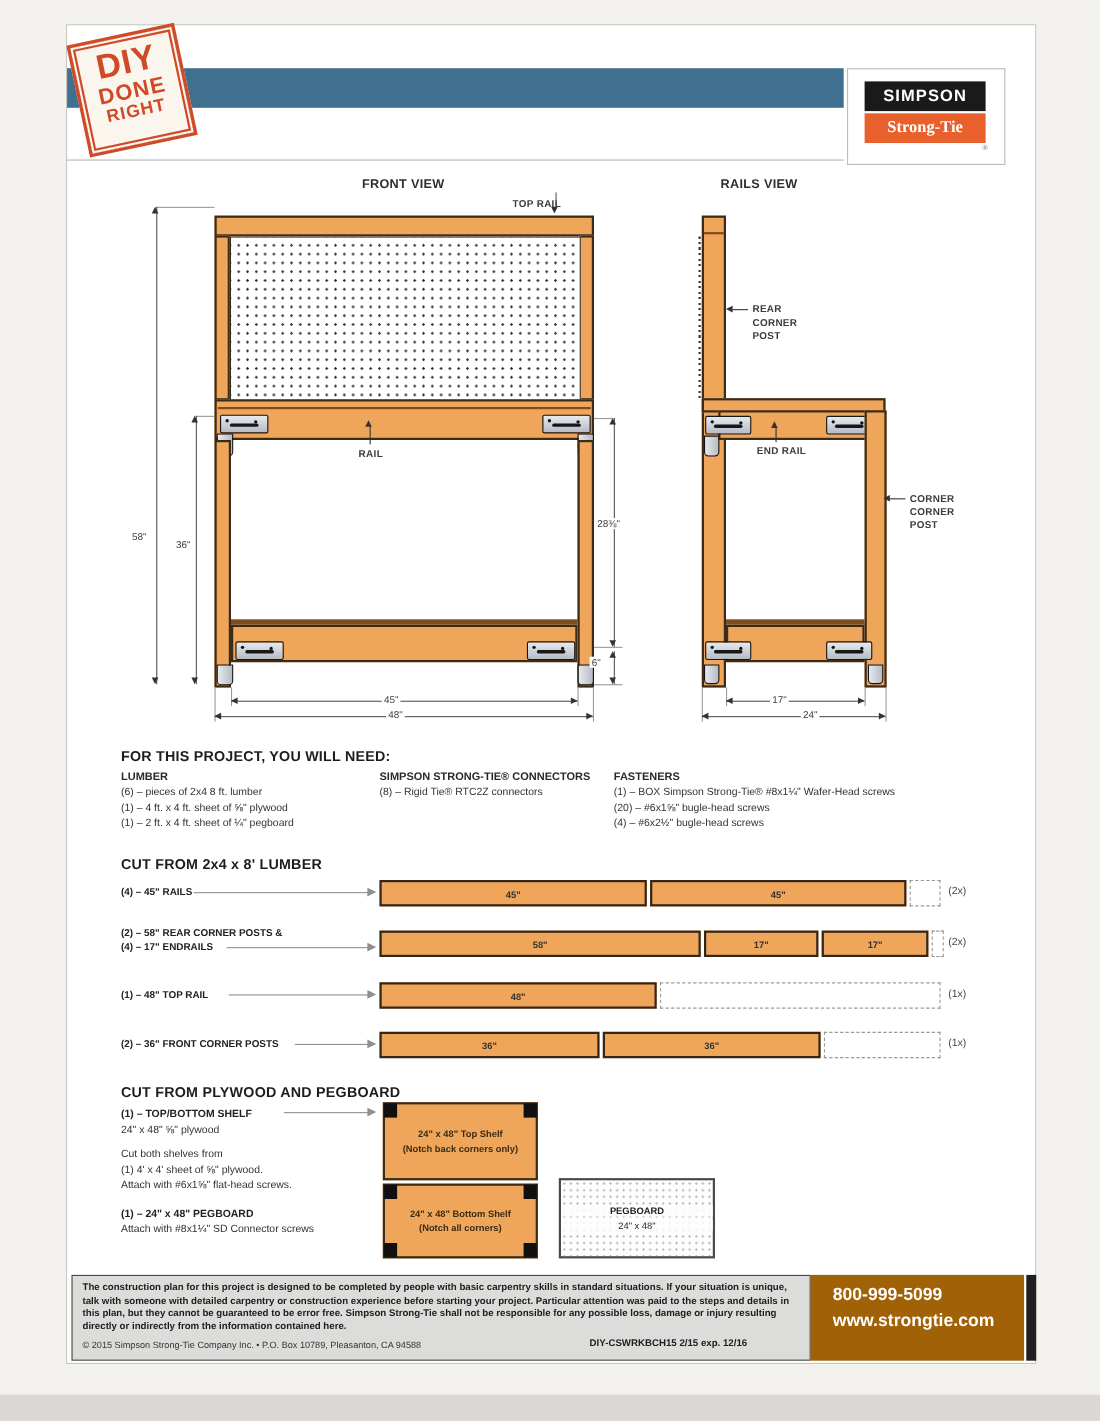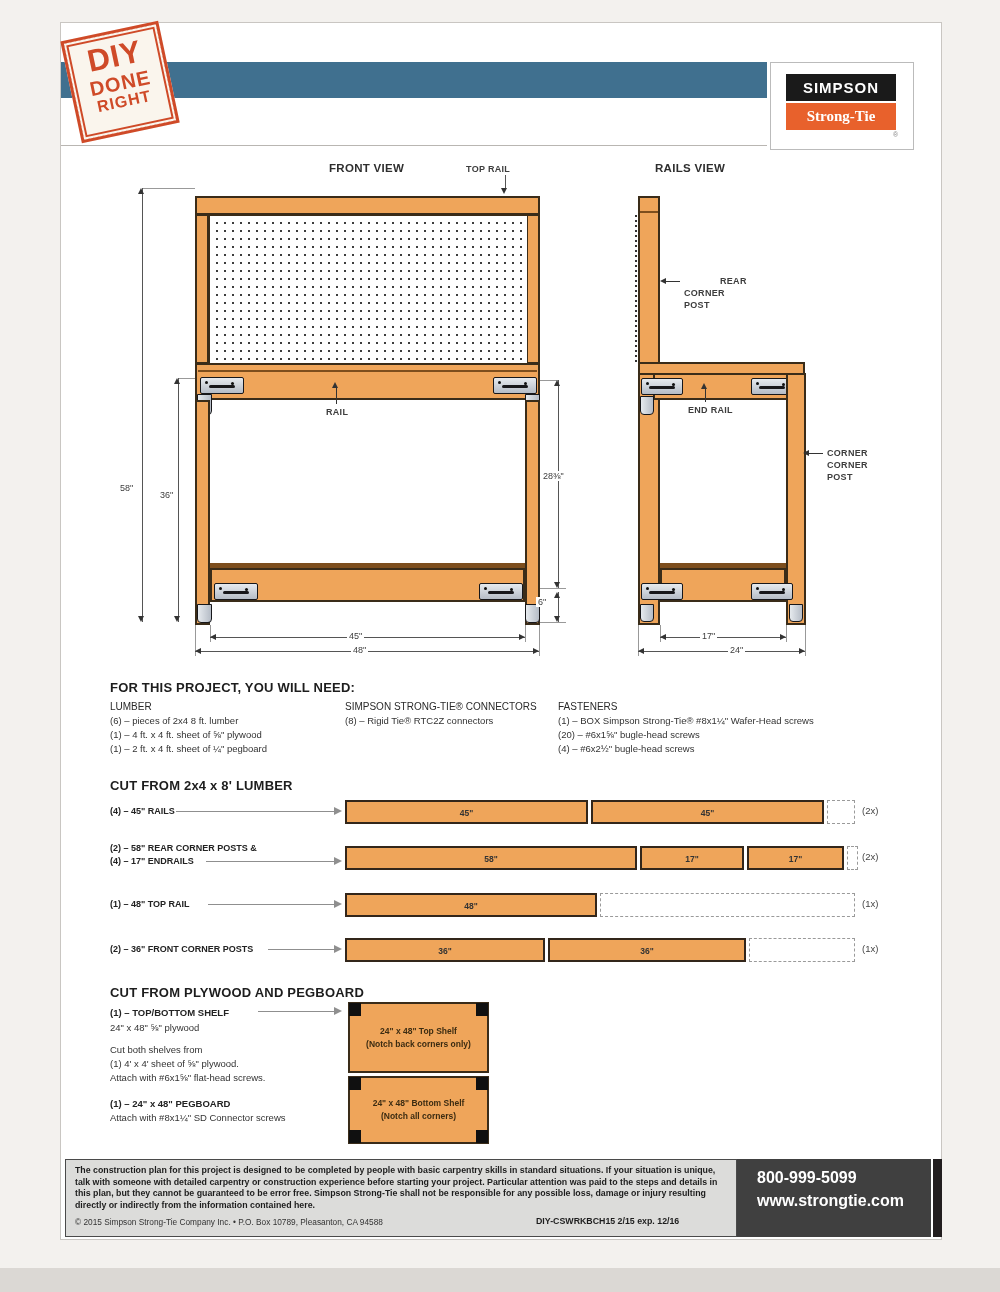--- a/index.html
+++ b/index.html
@@ -38,36 +38,36 @@
   .dimv{position:absolute;border-left:1px solid #555;width:0;}
   .dimh{position:absolute;border-top:1px solid #555;height:0;}
   .extl{position:absolute;border-left:1px solid #999;width:0;}
   .dimtxt{position:absolute;font-size:9px;color:#3d3d3d;background:#fff;padding:0 2px;white-space:nowrap;}
   .tri-up{position:absolute;width:0;height:0;border-left:3.5px solid transparent;border-right:3.5px solid transparent;border-bottom:6px solid #333;}
   .tri-down{position:absolute;width:0;height:0;border-left:3.5px solid transparent;border-right:3.5px solid transparent;border-top:6px solid #333;}
   .tri-left{position:absolute;width:0;height:0;border-top:3.5px solid transparent;border-bottom:3.5px solid transparent;border-right:6px solid #333;}
   .tri-right{position:absolute;width:0;height:0;border-top:3.5px solid transparent;border-bottom:3.5px solid transparent;border-left:6px solid #333;}
   .hatch{position:absolute;width:2px;background:repeating-linear-gradient(to bottom,#333 0 2px,transparent 2px 5px);}
   .sec-h{position:absolute;font-size:13px;font-weight:bold;color:#1d1d1d;letter-spacing:.2px;white-space:nowrap;}
-  .sub-h{position:absolute;font-size:10px;font-weight:normal;color:#2a2a2a;white-space:nowrap;}
+  .sub-h{position:absolute;font-size:10px;font-weight:bold;color:#2a2a2a;white-space:nowrap;}
   .item{position:absolute;font-size:9.5px;color:#333;white-space:nowrap;}
   .rowlbl{position:absolute;font-size:9px;font-weight:bold;color:#222;white-space:nowrap;}
   .leader{position:absolute;border-top:1.5px solid #8f8f8f;height:0;}
   .tri-right-gray{position:absolute;width:0;height:0;border-top:4px solid transparent;border-bottom:4px solid transparent;border-left:8px solid #8f8f8f;}
   .board{position:absolute;background:#efa55a;border:2px solid #33261a;box-sizing:border-box;
          font-size:8.5px;font-weight:bold;color:#333;text-align:center;}
   .waste{position:absolute;background:#fff;border:1.5px dashed #9a9a9a;box-sizing:border-box;}
   .count{position:absolute;font-size:9.5px;color:#444;white-space:nowrap;}
   .notch{position:absolute;width:12px;height:13px;background:#101010;}
   .shelf-txt{position:absolute;width:100%;text-align:center;font-size:8.5px;font-weight:bold;color:#3c2c12;}
   .gbox{position:absolute;left:65px;top:1159px;width:672px;height:78px;background:#dcdcda;border:1px solid #4a4a4a;box-sizing:border-box;}
   .disc{position:absolute;left:75px;top:1165px;width:648px;font-size:8.8px;font-weight:bold;color:#1d1d1d;line-height:11.5px;}
   .copyr{position:absolute;left:75px;top:1217px;font-size:8.3px;color:#333;white-space:nowrap;}
   .docid{position:absolute;left:536px;top:1216px;font-size:8.8px;font-weight:bold;color:#1d1d1d;white-space:nowrap;}
-  .bbox{position:absolute;left:737px;top:1159px;width:194px;height:78px;background:#404040;}
+  .bbox{position:absolute;left:737px;top:1159px;width:194px;height:78px;background:#a16207;}
   .bbox .ph{position:absolute;left:20px;top:10px;color:#fff;font-weight:bold;font-size:16px;white-space:nowrap;}
   .bbox .web{position:absolute;left:20px;top:33px;color:#fff;font-weight:bold;font-size:16px;white-space:nowrap;}
   .bsliver{position:absolute;left:933px;top:1159px;width:9px;height:78px;background:#221e1f;}
   .footline{position:absolute;left:62px;top:1243px;font-size:15px;font-weight:bold;color:#1a1a1a;white-space:nowrap;}
   .footlink{color:#e8492b;margin-left:5px;}
   .botbar{position:absolute;left:0;top:1268px;width:1000px;height:24px;background:#dbd8d4;}
 </style>
 </head>
 <body>
 
@@ -82,21 +82,21 @@
     <div class="l2">DONE</div>
     <div class="l3">RIGHT</div>
   </div>
 
   <div class="stbox"></div>
   <div class="st-black">SIMPSON</div>
   <div class="st-orange">Strong-Tie</div>
   <div class="st-reg">®</div>
 
   <div class="vtitle" style="left:329px;top:162px;">FRONT VIEW</div>
-  <div class="lbl" style="left:466px;top:164px;">TOP RAIL</div>
+  <div class="lbl" style="left:466px;top:180px;">TOP RAIL</div>
   <div class="dimv" style="left:505px;top:175px;height:13px;"></div>
   <div class="tri-down" style="left:501px;top:188px;"></div>
 
   <div class="wood" style="left:195px;top:196px;width:345px;height:19px;"></div>
   <div class="wood" style="left:195px;top:214px;width:14px;height:150px;"></div>
   <div class="wood" style="left:526px;top:214px;width:14px;height:150px;"></div>
   <div class="pegboard" style="left:209px;top:215px;width:317px;height:148px;"></div>
   <div class="wood" style="left:195px;top:363px;width:345px;height:37px;"></div>
   <div class="woodthin" style="left:198px;top:370px;width:339px;height:2px;"></div>
   <div class="conn" style="left:200px;top:377px;width:42px;height:15px;"></div>
@@ -154,21 +154,21 @@
   <div class="tri-right" style="left:533px;top:648px;"></div>
   <div class="dimtxt" style="left:351px;top:645px;">48"</div>
 
   <div class="vtitle" style="left:655px;top:162px;">RAILS VIEW</div>
   <div class="wood" style="left:638px;top:196px;width:22px;height:429px;"></div>
   <div class="woodthin" style="left:640px;top:211px;width:18px;height:2px;"></div>
   <div class="hatch" style="left:635px;top:215px;height:148px;"></div>
 
   <div class="dimh" style="left:666px;top:281px;width:14px;border-top-color:#333;"></div>
   <div class="tri-left" style="left:660px;top:278px;"></div>
-  <div class="lbl" style="left:684px;top:276px;margin-left:36px;">REAR</div>
+  <div class="lbl" style="left:684px;top:276px;">REAR</div>
   <div class="lbl" style="left:684px;top:288px;">CORNER</div>
   <div class="lbl" style="left:684px;top:300px;">POST</div>
 
   <div class="wood" style="left:638px;top:362px;width:167px;height:13px;"></div>
   <div class="wood" style="left:653px;top:373px;width:139px;height:27px;"></div>
   <div class="conn" style="left:641px;top:378px;width:40px;height:15px;"></div>
   <div class="conn" style="left:751px;top:378px;width:40px;height:15px;"></div>
   <div class="connv" style="left:640px;top:396px;width:12px;height:17px;"></div>
   <div class="connv" style="left:789px;top:396px;width:12px;height:17px;"></div>
   <div class="wood" style="left:786px;top:373px;width:20px;height:252px;"></div>
@@ -268,20 +268,24 @@
     <div class="shelf-txt" style="top:35px;">(Notch back corners only)</div>
   </div>
   <div class="wood" style="left:348px;top:1076px;width:141px;height:68px;border-width:2px;">
     <div class="notch" style="left:-1px;top:-1px;"></div>
     <div class="notch" style="right:-1px;top:-1px;"></div>
     <div class="notch" style="left:-1px;bottom:-1px;"></div>
     <div class="notch" style="right:-1px;bottom:-1px;"></div>
     <div class="shelf-txt" style="top:20px;">24" x 48" Bottom Shelf</div>
     <div class="shelf-txt" style="top:33px;">(Notch all corners)</div>
   </div>
+  <div class="pegcut" style="left:508px;top:1071px;width:142px;height:73px;">
+    <div class="shelf-txt" style="top:23px;color:#222;background:rgba(253,253,253,.85);">PEGBOARD</div>
+    <div class="shelf-txt" style="top:36px;color:#222;font-weight:normal;background:rgba(253,253,253,.85);">24" x 48"</div>
+  </div>
 
   <div class="gbox"></div>
   <div class="disc">The construction plan for this project is designed to be completed by people with basic carpentry skills in standard situations. If your situation is unique, talk with someone with detailed carpentry or construction experience before starting your project. Particular attention was paid to the steps and details in this plan, but they cannot be guaranteed to be error free. Simpson Strong-Tie shall not be responsible for any possible loss, damage or injury resulting directly or indirectly from the information contained here.</div>
   <div class="copyr">© 2015 Simpson Strong-Tie Company Inc. • P.O. Box 10789, Pleasanton, CA 94588</div>
   <div class="docid">DIY-CSWRKBCH15  2/15  exp. 12/16</div>
   <div class="bbox">
     <div class="ph">800-999-5099</div>
     <div class="web">www.strongtie.com</div>
   </div>
   <div class="bsliver"></div>

